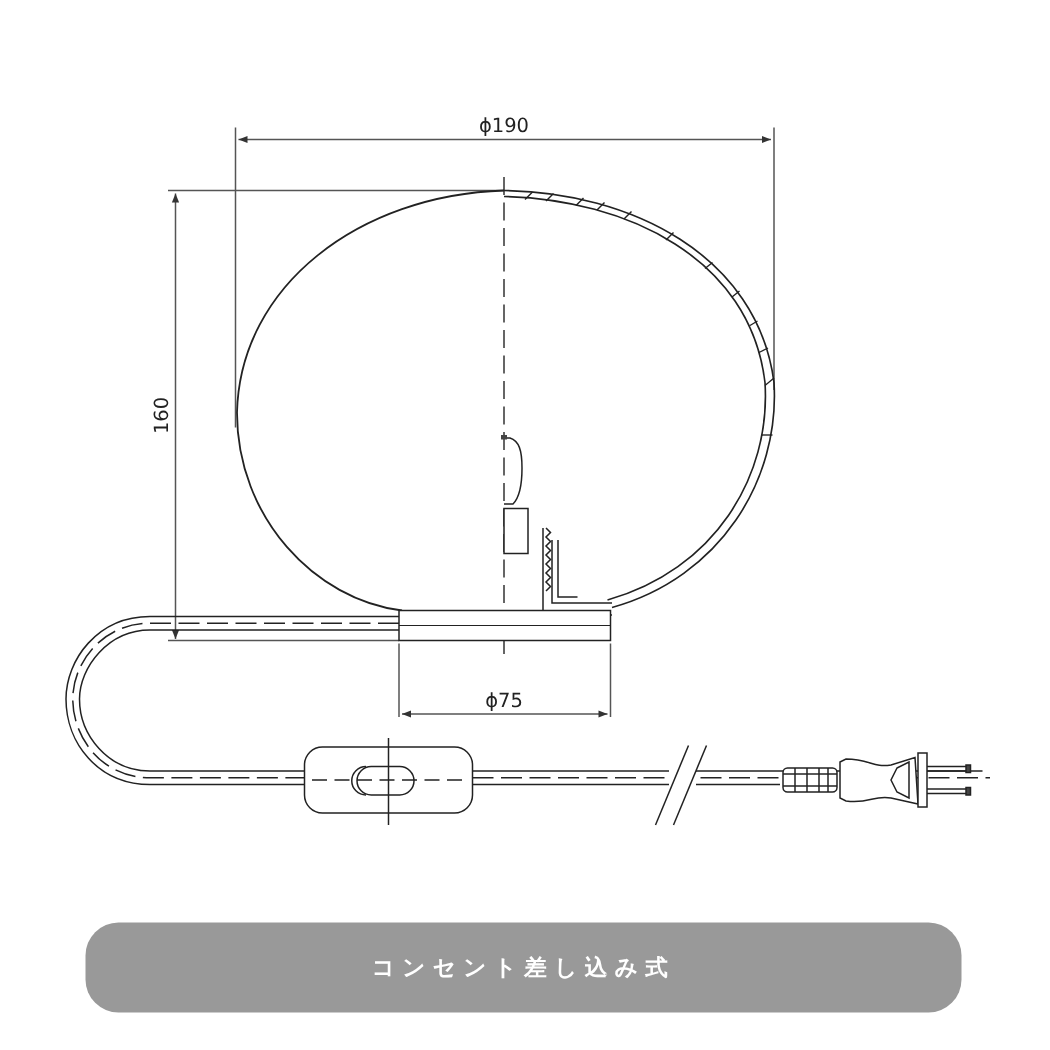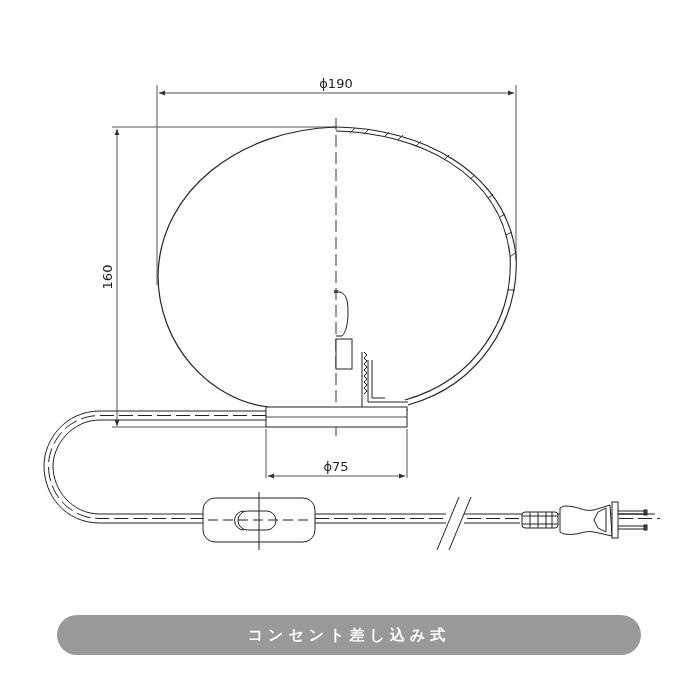--- a/index.html
+++ b/index.html
@@ -1,21 +1,21 @@
 <!DOCTYPE html>
 <html><head>
   <meta charset="utf-8">
   <style>
     html, body { margin: 0; padding: 0; background: #ffffff; }
     body { width: 700px; height: 700px; position: relative; overflow: hidden;
            font-family: "DejaVu Sans", sans-serif; }
     #drawing { position: absolute; left: 0; top: 0; width: 700px; height: 700px; }
     .dim-text { font-family: "DejaVu Sans", sans-serif; font-size: 13px; fill: #222; }
     #caption-bar {
-      position: absolute; left: 57px; top: 615px; width: 584px; height: 40px;
+      position: absolute; left: 57px; top: 615px; width: 584px; height: 60px;
       background: #999999; border-radius: 22px;
       display: flex; align-items: center; justify-content: center;
     }
     #caption-text {
       color: #ffffff; font-size: 15px; font-weight: bold; letter-spacing: 5px;
       font-family: "DejaVu Sans", sans-serif;
     }
   </style>
 </head>
 <body>

